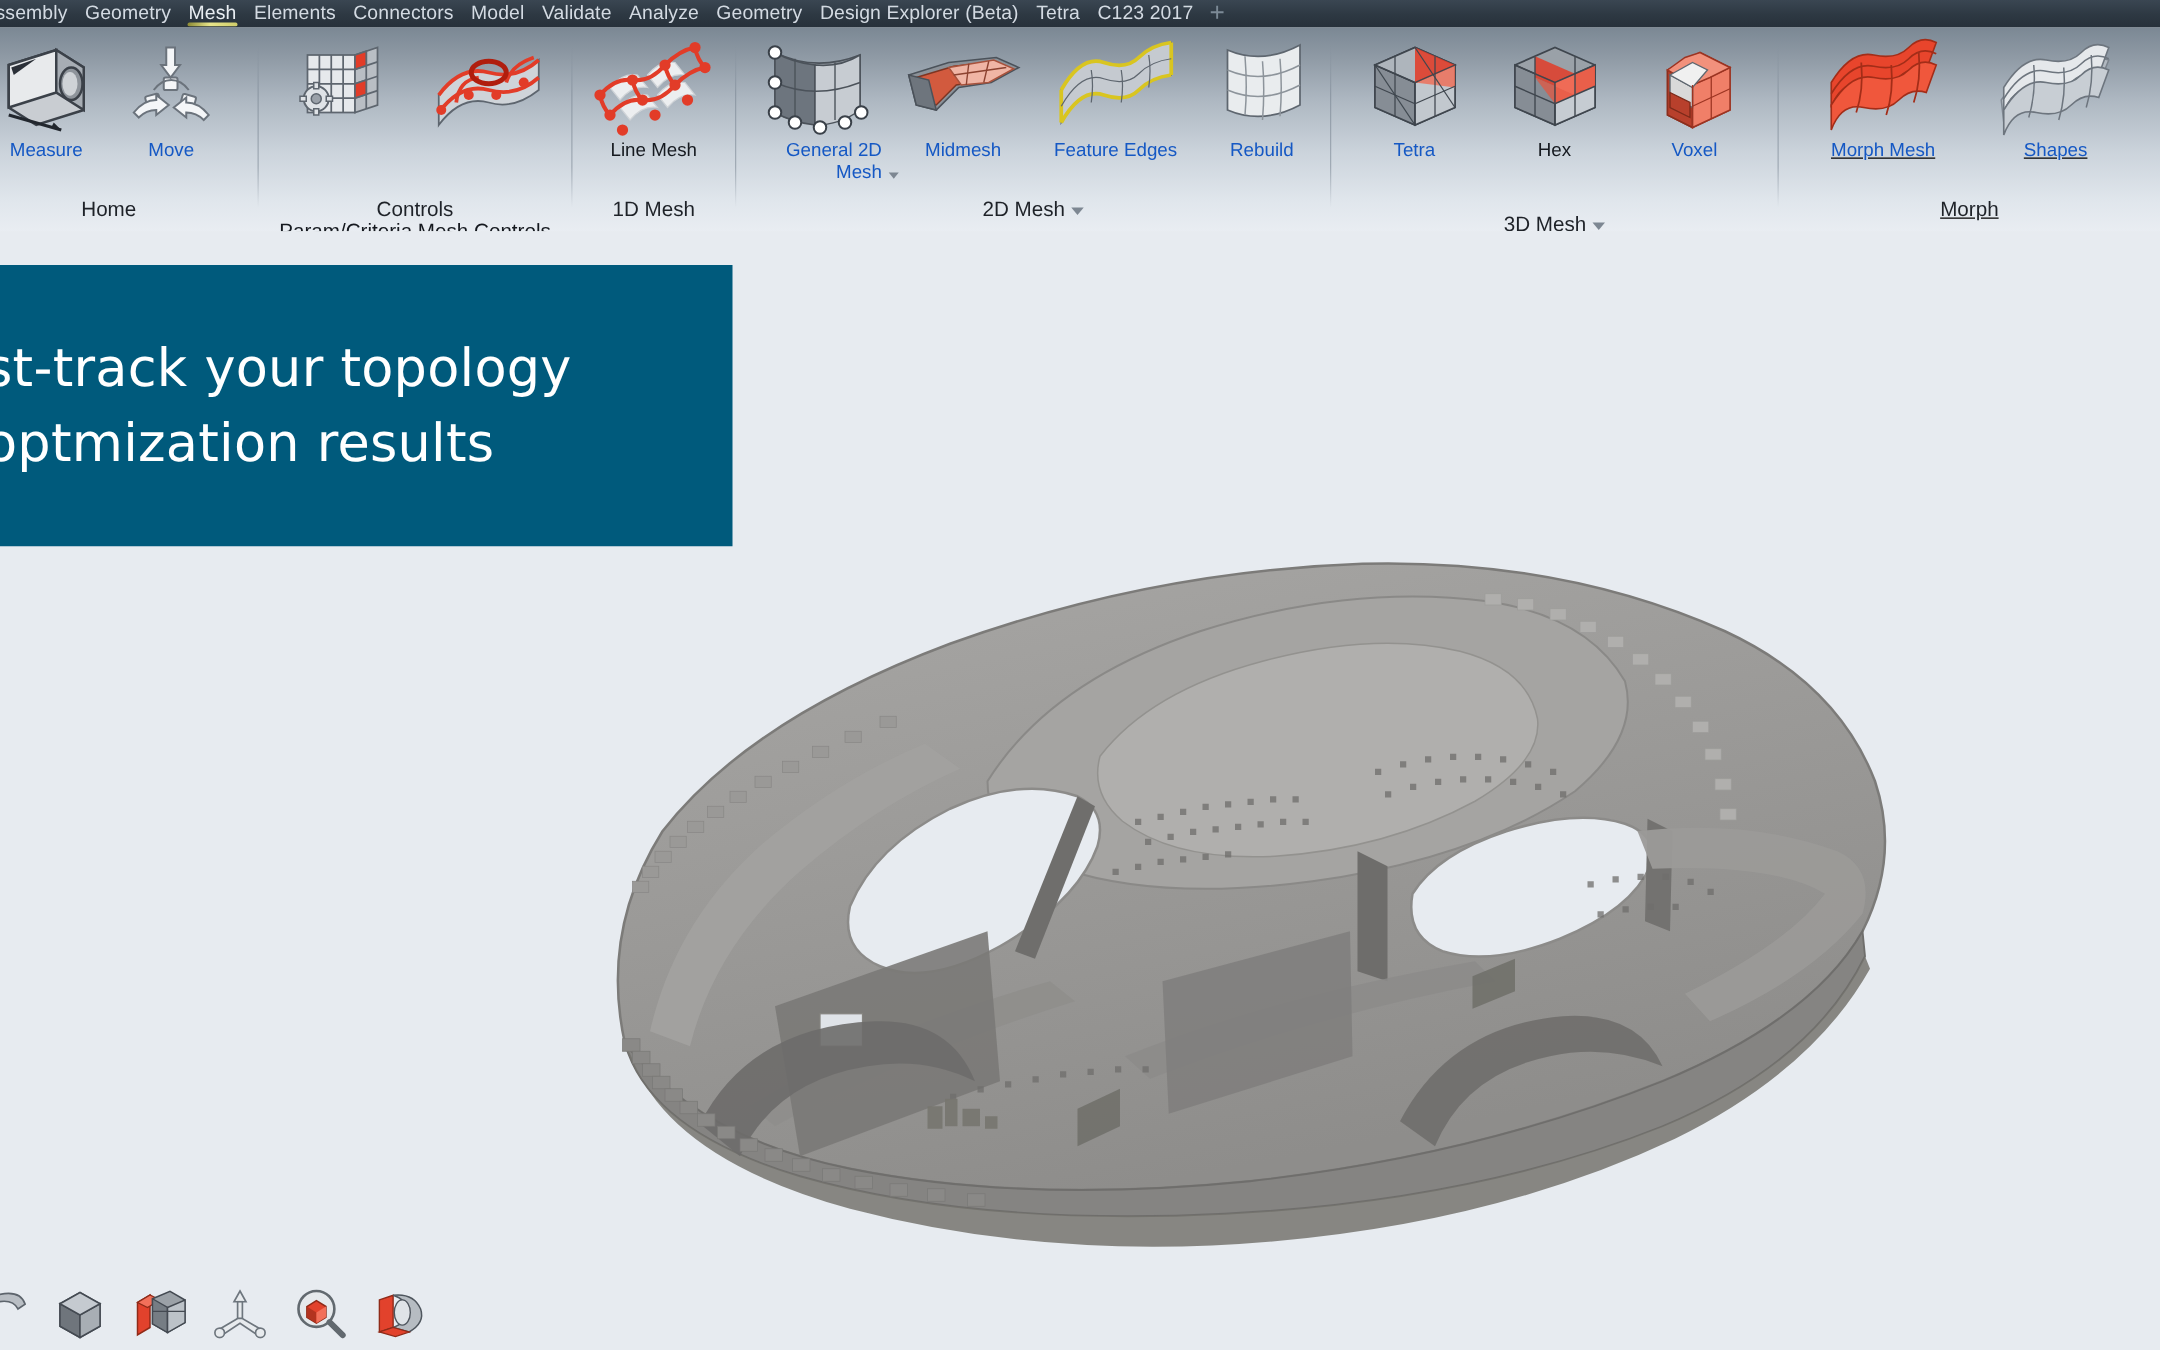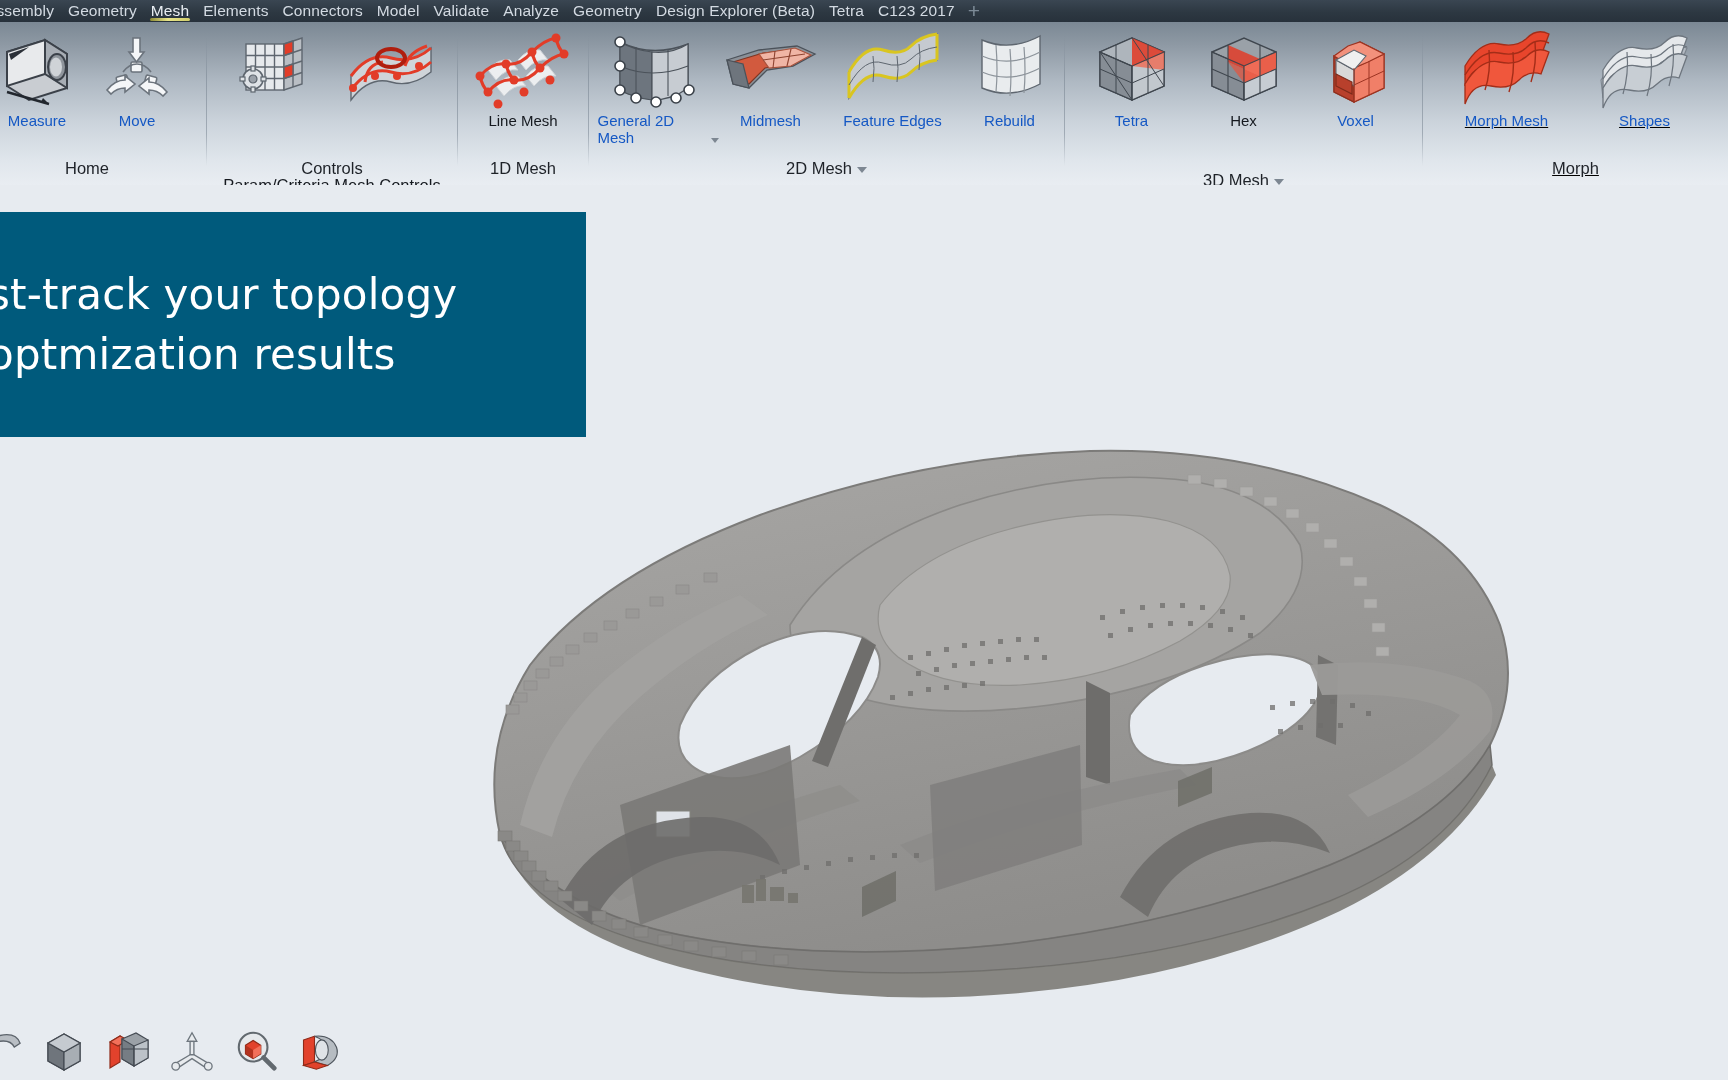--- a/index.html
+++ b/index.html
@@ -63,21 +63,21 @@
     position: absolute; top: 14px; width: 1px; height: 130px;
     background: linear-gradient(180deg, rgba(255,255,255,0) 0%, rgba(120,132,145,.55) 30%, rgba(120,132,145,.55) 75%, rgba(255,255,255,0) 100%);
   }
   .cmd {
     width: 100px;
     display: flex; flex-direction: column; align-items: center;
     cursor: default;
   }
   .cmd .icon { height: 84px; display: flex; align-items: center; justify-content: center; }
   .cmd .lbl {
-    font-size: 15px; text-align: left; line-height: 17px;
+    font-size: 15px; text-align: right; line-height: 17px;
     padding: 0 2px;
   }
   .cmd .lbl.blue { color: #1558c4; }
   .cmd .lbl.dark { color: #15191f; }
   .caret {
     display: inline-block; width: 0; height: 0;
     border-left: 5px solid transparent; border-right: 5px solid transparent;
     border-top: 6px solid #7d8792; vertical-align: middle; margin-left: 5px;
   }
   .caret.small { border-left-width: 4px; border-right-width: 4px; border-top-width: 5px; }

